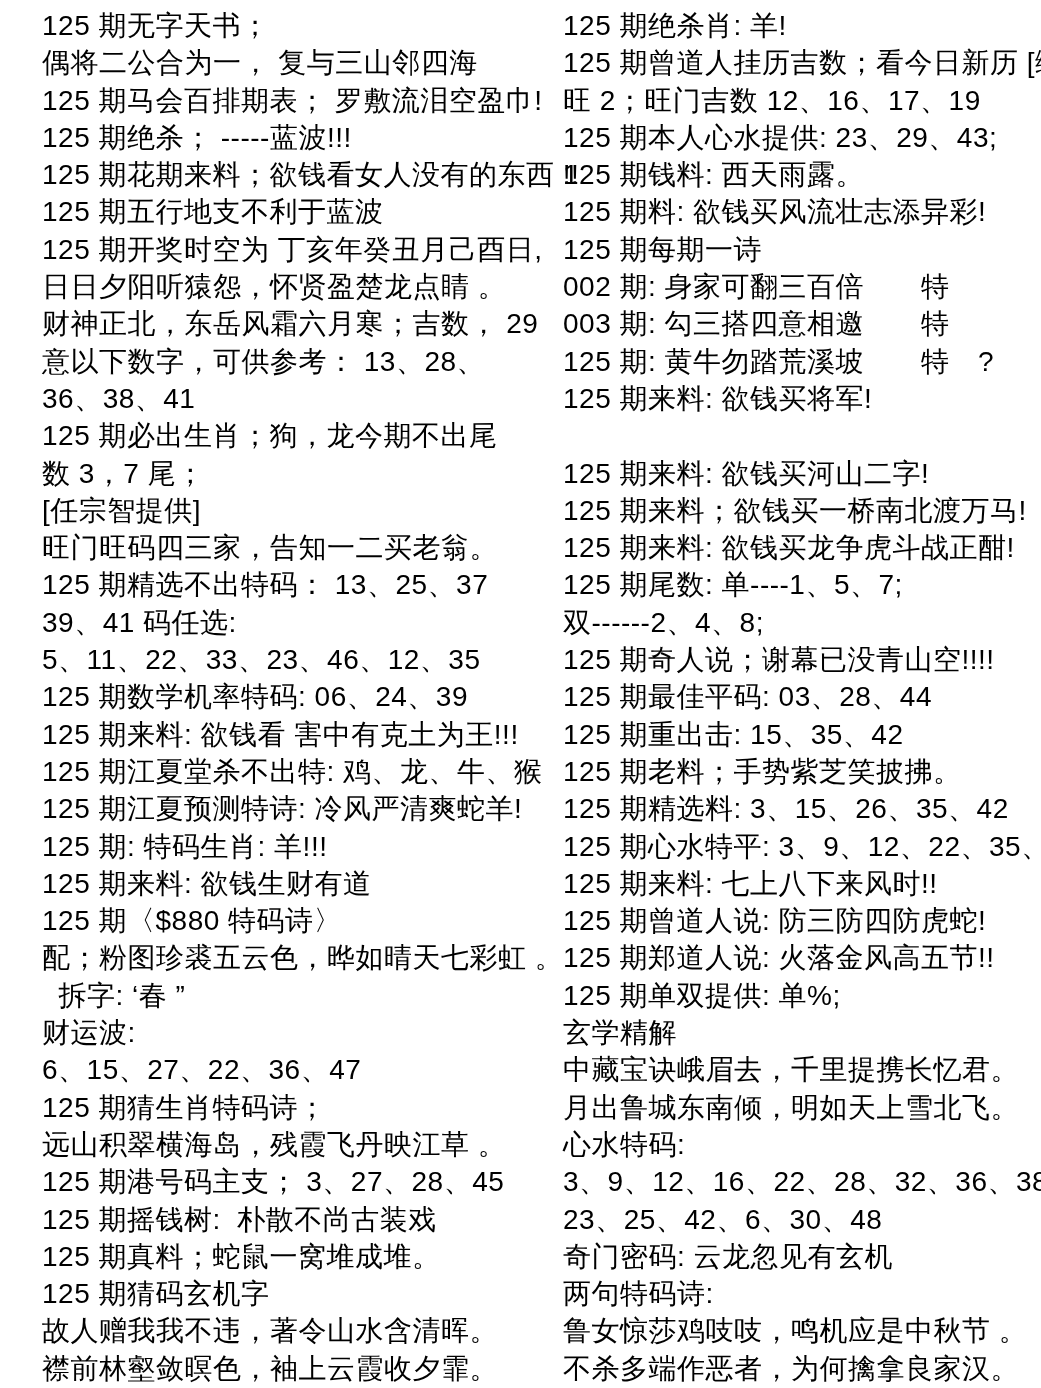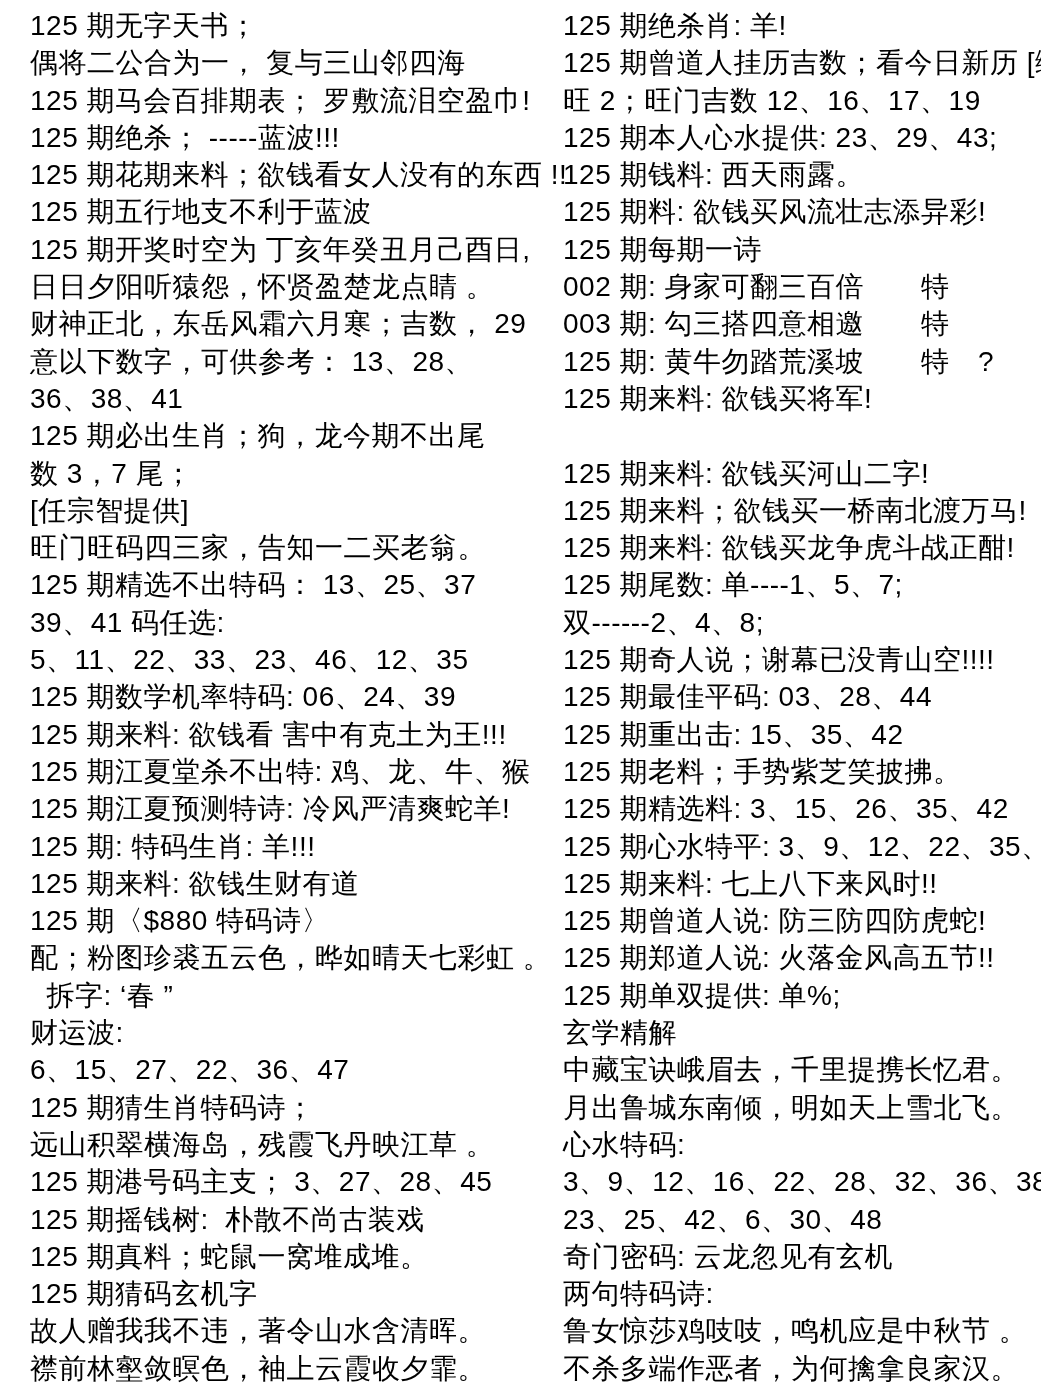--- a/index.html
+++ b/index.html
@@ -18,21 +18,21 @@
   }
   .col {
     position: absolute;
     top: 7px;
     font-size: 28px;
     line-height: 37.3px;
     letter-spacing: 0.5px;
     white-space: pre;
     font-weight: 500;
   }
-  .col-left  { left: 30px;  width: 495px; }
+  .col-left  { left: 42px;  width: 495px; }
   .col-right { left: 563px; width: 495px; }
   .line {
     height: 37.3px;
     overflow: visible;
   }
 </style>
 </head>
 <body>
 
 <div class="page">

